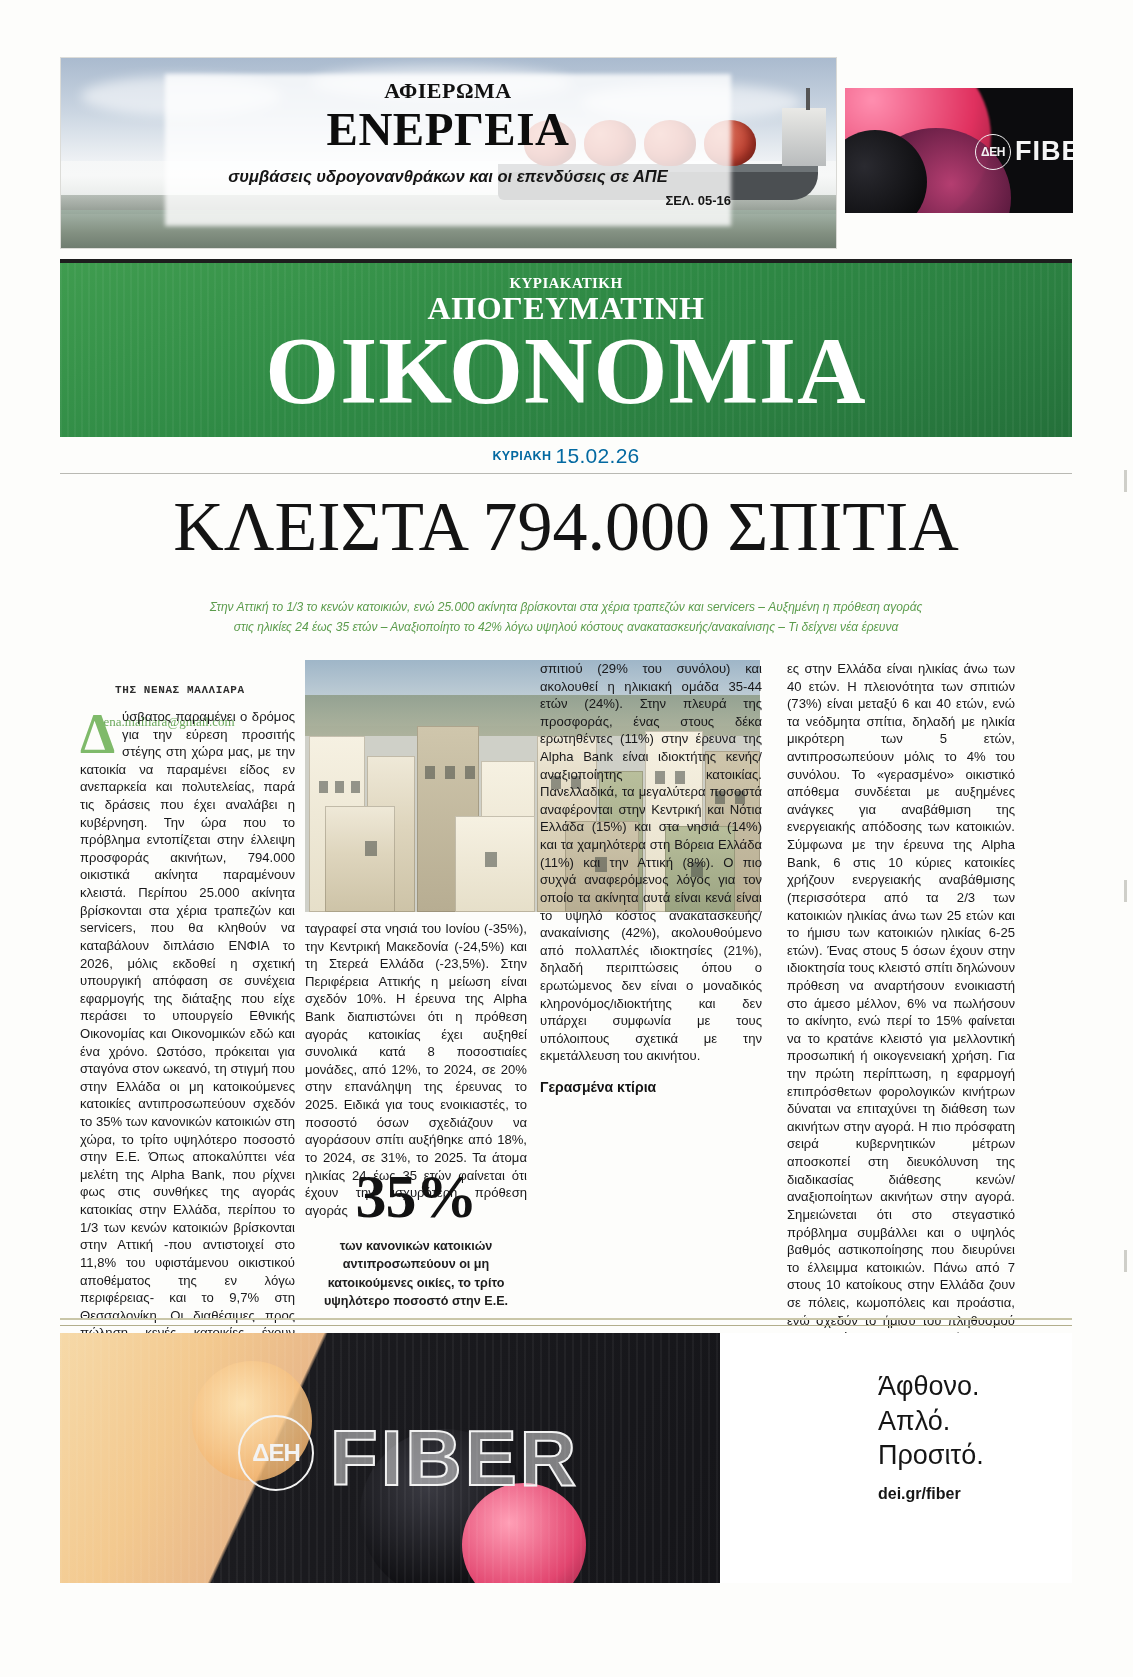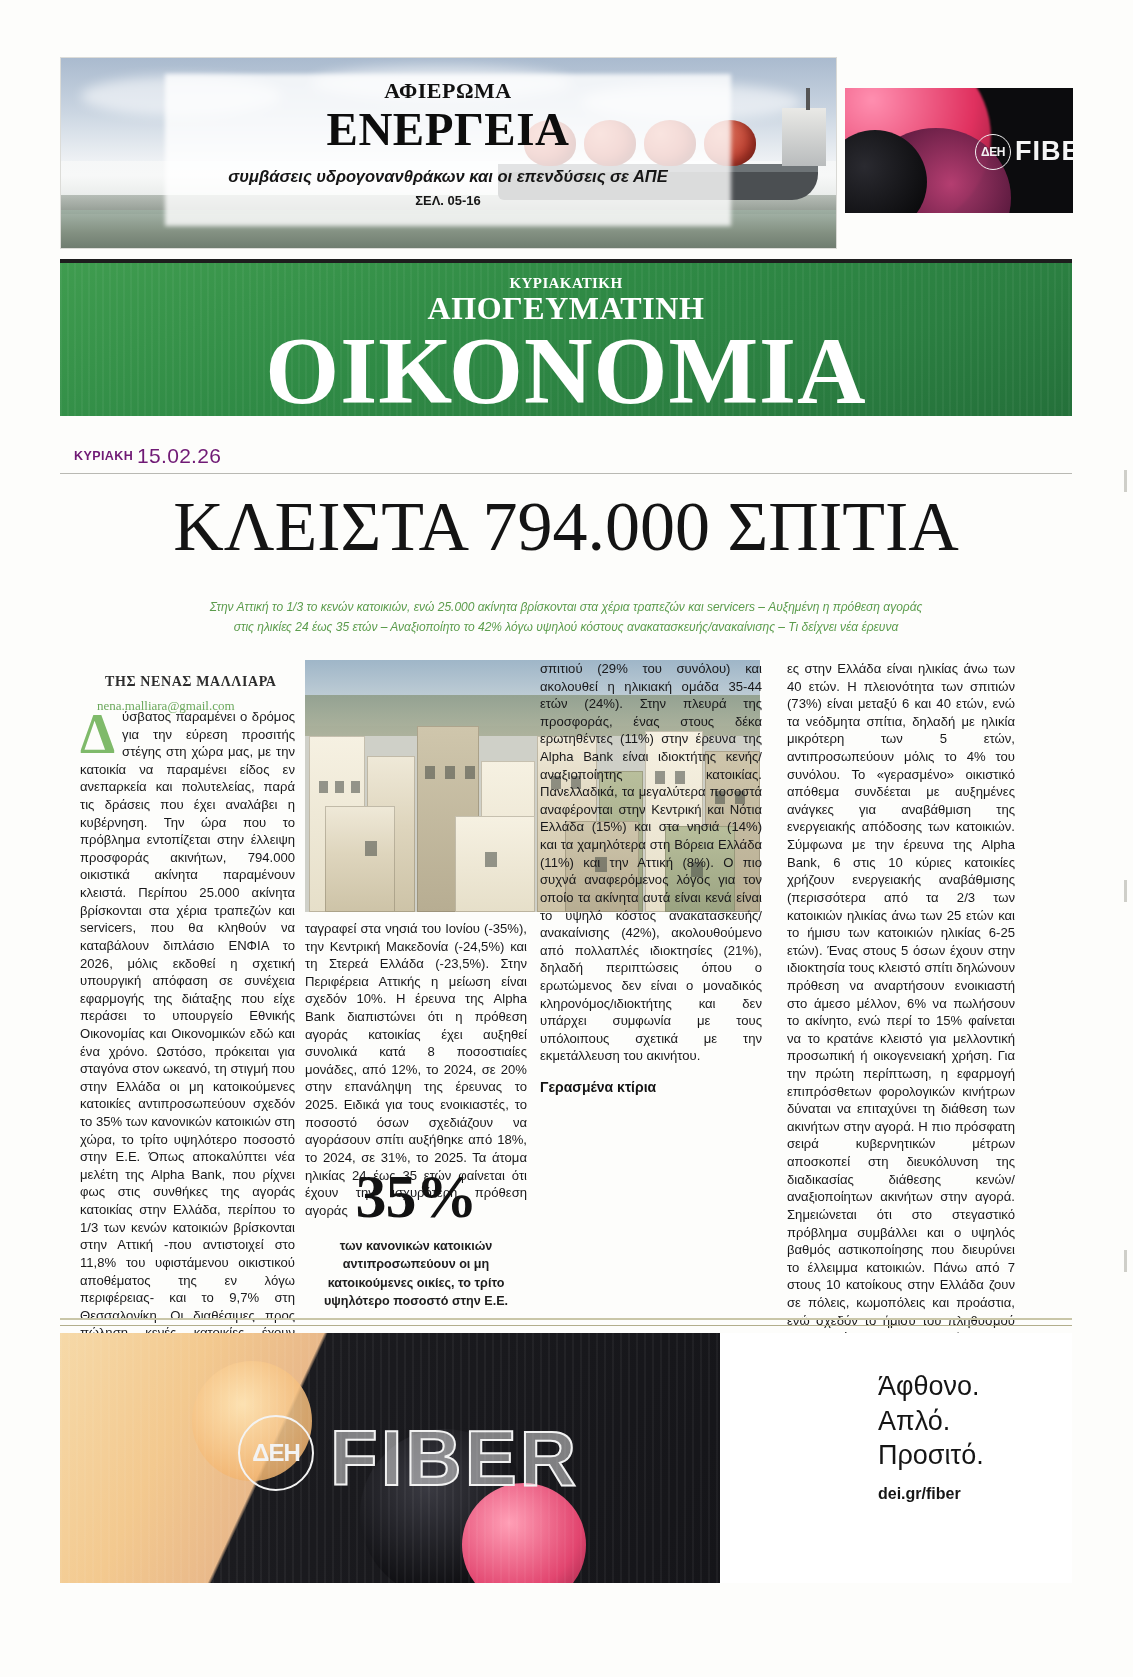--- a/index.html
+++ b/index.html
@@ -105,20 +105,21 @@
     line-height: 1.42;
     color: #161616;
     margin: 0;
   }
   .b-pages {
     font-family: "Liberation Sans", sans-serif;
     font-weight: bold;
     font-size: 13px;
     color: #161616;
     margin-top: 5px;
+    text-align: right;
   }
 
   
   .ad-top {
     position: absolute;
     left: 845px; top: 88px;
     width: 228px; height: 125px;
     background: #0c0c0e;
     overflow: hidden;
   }
@@ -156,21 +157,21 @@
     font-size: 27px; font-weight: bold; letter-spacing: 1px;
   }
   .ad-top-divider {
     position: absolute; left: 836px; top: 57px; width: 1px; height: 190px; background: #d9d9d5;
   }
 
   
   .masthead {
     position: absolute;
     left: 60px; top: 259px;
-    width: 1012px; height: 157px;
+    width: 1012px; height: 178px;
     background:
       repeating-linear-gradient(90deg, rgba(255,255,255,.045) 0 2px, rgba(0,0,0,0) 2px 7px),
       linear-gradient(160deg, #3f9c4f 0%, #2f8a45 42%, #2b7f41 72%, #24703a 100%);
     border-top: 4px solid #1d1d1d;
     box-sizing: border-box;
     overflow: hidden;
   }
   .masthead .ghost {
     position: absolute; left: 0; top: 4px; width: 100%; height: 100%;
     opacity: .10;
@@ -210,22 +211,23 @@
     font-size: 95px;
     line-height: 1.03;
     color: #ffffff;
     letter-spacing: 1px;
     margin: 0;
   }
 
   
   .dateline {
     position: absolute;
-    left: 74px; top: 444px; width: 1012px;
-    color: #701a75;
+    left: 60px; top: 444px; width: 1012px;
+    text-align: center;
+    color: #0369a1;
   }
   .dateline .day {
     font-family: "Liberation Sans", sans-serif;
     font-size: 12.5px; font-weight: bold; letter-spacing: .4px;
     vertical-align: 3px;
   }
   .dateline .date {
     font-family: "Liberation Sans", sans-serif;
     font-size: 21px; font-weight: normal; letter-spacing: .3px;
     margin-left: 4px;
@@ -255,26 +257,26 @@
     font-style: italic;
     font-size: 12px;
     line-height: 1.65;
     color: #5b9c4c;
     margin: 0;
   }
   .byline {
     position: absolute; left: 97px; top: 666px; width: 200px;
   }
   .byline .author {
-    font-family: Liberation Serif, serif;
-    font-weight: bold;
-    font-size: 14px;
+    font-family: Liberation Mono, monospace;
+    font-weight: bold;
+    font-size: 11px;
     letter-spacing: .6px;
     color: #2d2d2d;
-    margin: 8px;
+    margin: 18px;
   }
   .byline .email {
     font-family: "Liberation Serif", serif;
     font-size: 13px;
     color: #6aa85b;
     margin: 3px 0 0 0;
   }
 
   .col {
     position: absolute;

